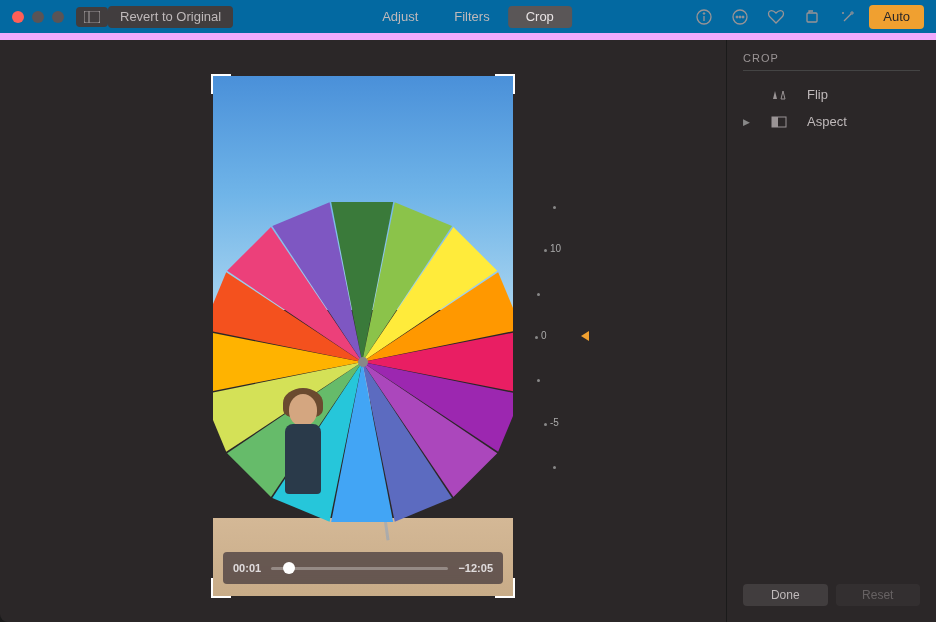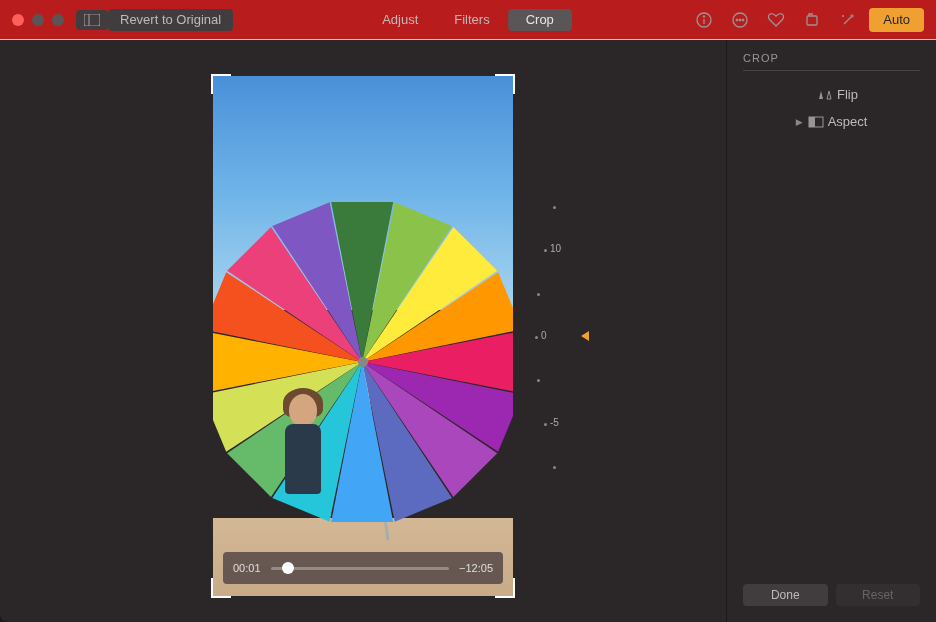--- a/index.html
+++ b/index.html
@@ -1,20 +1,20 @@
 <!DOCTYPE html>
 <html><head>
   <meta charset="utf-8">
   <style>
     * { margin: 0; padding: 0; box-sizing: border-box; font-family: -apple-system, BlinkMacSystemFont, "Helvetica Neue", sans-serif; }
     body { background: #1a1a1a; width: 936px; height: 622px; overflow: hidden; }
     .window { width: 100%; height: 100%; background: #2b2728; border-radius: 8px; display: flex; flex-direction: column; }
     
     
-    .toolbar { height: 40px; background: #b91c1c; display: flex; align-items: center; padding: 0 12px; border-bottom: 1px solid #f0abfc; }
+    .toolbar { height: 40px; background: #0369a1; display: flex; align-items: center; padding: 0 12px; border-bottom: 7px solid #f0abfc; }
     .traffic-lights { display: flex; gap: 8px; margin-right: 12px; }
     .traffic-light { width: 12px; height: 12px; border-radius: 50%; }
     .tl-close { background: #ff5f57; }
     .tl-min { background: #5a5456; }
     .tl-max { background: #5a5456; }
     
     .sidebar-toggle { display: flex; align-items: center; gap: 2px; padding: 4px 8px; background: #413d3e; border-radius: 4px; }
     .sidebar-toggle svg { width: 16px; height: 12px; }
     
     .btn { background: #413d3e; color: #bfb9ba; border: none; padding: 4px 12px; border-radius: 4px; font-size: 13px; cursor: pointer; height: 22px; display: flex; align-items: center; }
@@ -26,21 +26,21 @@
     .right-tools { margin-left: auto; display: flex; gap: 6px; align-items: center; }
     .icon-btn { width: 30px; height: 24px; background: transparent; border: none; display: flex; align-items: center; justify-content: center; cursor: pointer; border-radius: 4px; }
     .icon-btn svg { stroke: #9a9495; fill: none; }
     .done-btn { background: #f0a030; color: #2b2728; font-weight: 500; padding: 4px 14px; border-radius: 4px; border: none; font-size: 13px; cursor: pointer; height: 24px; }
     
     
     .content { flex: 1; display: flex; position: relative; }
     .canvas-area { flex: 1; display: flex; align-items: center; justify-content: center; position: relative; }
     
     .crop-frame { position: relative; width: 300px; height: 520px; margin-top: 10px; }
-    .photo { width: 100%; height: 100%; position: relative; overflow: hidden; }
+    .photo { width: 100%; height: 100%; position: relative; overflow: hidden; font-weight: bold; }
     .sky { position: absolute; top: 0; left: 0; right: 0; height: 45%; background: linear-gradient(to bottom, #4a90d9, #6fb4e8, #a8d4f0); }
     .sand { position: absolute; bottom: 0; left: 0; right: 0; height: 15%; background: linear-gradient(to bottom, #d4b896, #c8ac88); }
     .umbrella-container { position: absolute; top: 20%; left: -10%; width: 120%; height: 70%; }
     
     .corner { position: absolute; width: 20px; height: 20px; }
     .corner::before, .corner::after { content: ''; position: absolute; background: #fff; }
     .corner::before { width: 20px; height: 2px; }
     .corner::after { width: 2px; height: 20px; }
     .corner.tl { top: -2px; left: -2px; }
     .corner.tr { top: -2px; right: -2px; }
@@ -57,21 +57,21 @@
     .dial-indicator { position: absolute; right: -6px; top: 50%; transform: translateY(-50%); width: 0; height: 0; border-top: 5px solid transparent; border-bottom: 5px solid transparent; border-right: 8px solid #f0a030; }
     
     .video-scrubber { position: absolute; bottom: 12px; left: 10px; right: 10px; height: 32px; background: rgba(60,50,55,0.7); border-radius: 4px; display: flex; align-items: center; padding: 0 10px; gap: 10px; backdrop-filter: blur(4px); }
     .time-text { font-size: 11px; color: #e0dcdd; }
     .scrub-track { flex: 1; height: 3px; background: rgba(255,255,255,0.3); position: relative; border-radius: 2px; }
     .scrub-thumb { position: absolute; left: 10%; top: 50%; transform: translate(-50%,-50%); width: 12px; height: 12px; background: #fff; border-radius: 50%; }
     
     
     .right-sidebar { width: 210px; background: #2b2728; border-left: 1px solid #1a1a1a; display: flex; flex-direction: column; padding: 12px 16px; }
     .sidebar-title { font-size: 11px; color: #9a9495; letter-spacing: 1px; border-bottom: 1px solid #444; padding-bottom: 6px; margin-bottom: 10px; }
-    .sidebar-item { display: flex; align-items: center; gap: 4px; padding: 6px 0; color: #bfb9ba; font-size: 13px; cursor: pointer; justify-content: center; }
+    .sidebar-item { display: flex; align-items: center; gap: 20px; padding: 6px 0; color: #bfb9ba; font-size: 13px; cursor: pointer; }
     .sidebar-item-caret { width: 8px; color: #888; font-size: 9px; }
     .sidebar-icon { width: 16px; height: 14px; display: flex; align-items: center; justify-content: center; }
     
     .sidebar-footer { margin-top: auto; display: flex; gap: 8px; padding-bottom: 4px; }
     .footer-btn { flex: 1; background: #413d3e; color: #bfb9ba; border: none; padding: 4px 0; border-radius: 4px; font-size: 12px; cursor: pointer; }
     .footer-btn.disabled { opacity: 0.4; cursor: default; }
     
     .glow { position: absolute; inset: -20px; background: radial-gradient(ellipse at 30% 70%, rgba(255,100,50,0.15), transparent 50%), radial-gradient(ellipse at 70% 40%, rgba(100,200,100,0.12), transparent 50%), radial-gradient(ellipse at 50% 20%, rgba(100,150,255,0.15), transparent 50%); pointer-events: none; z-index: -1; border-radius: 30px; }
     .person { position: absolute; bottom: 12%; left: 20%; width: 60px; height: 140px; }
     .person-head { width: 28px; height: 32px; background: #d4a680; border-radius: 50% 50% 45% 45%; position: absolute; top: 0; left: 16px; }

